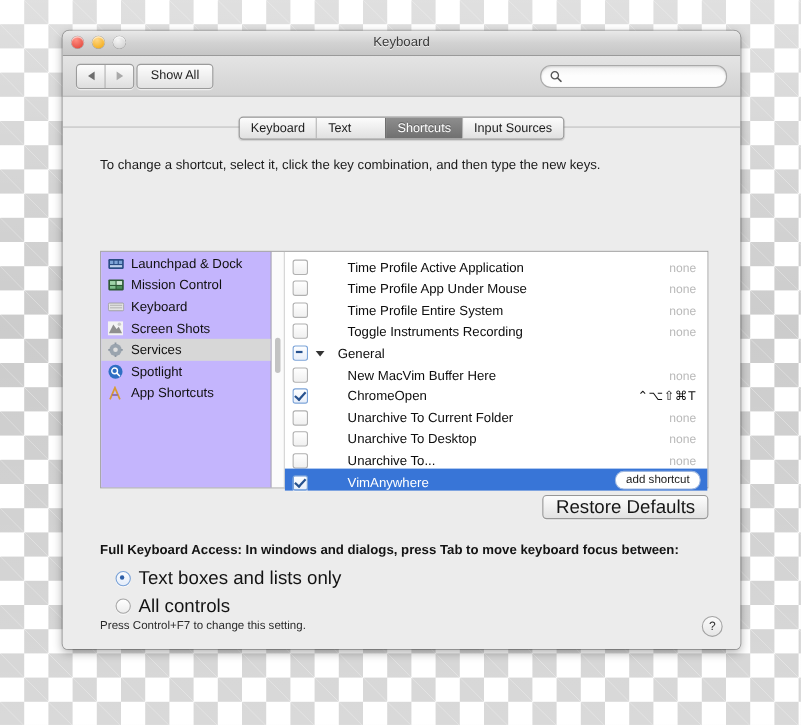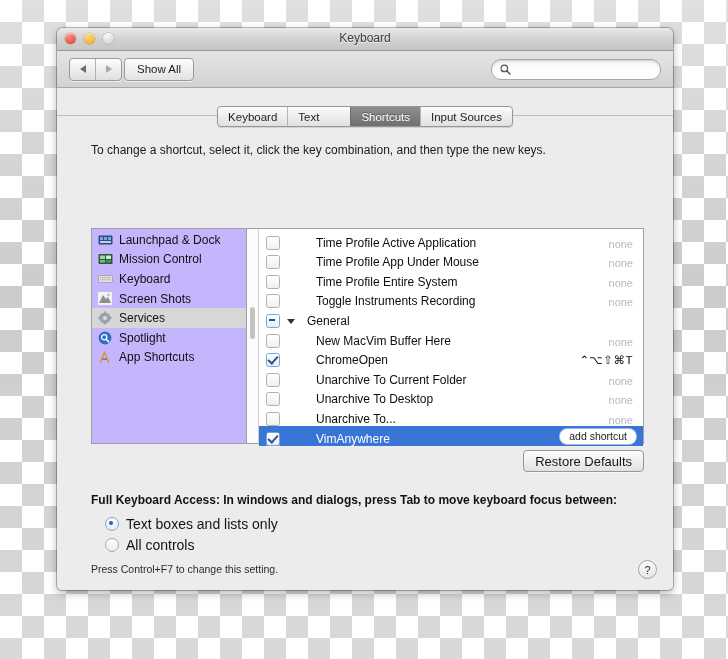--- a/index.html
+++ b/index.html
@@ -351,21 +351,21 @@
 
   
   .restore-wrap {
     position: absolute;
     right: 29px;
     top: 362px;
   }
   .restore {
     height: 20px;
     padding: 0 11px;
-    font-size: 13px;
+    font-size: 17px;
     color: #161616;
     border: 1px solid #979797;
     border-radius: 4px;
     background: linear-gradient(to bottom, #fdfdfd, #e2e2e2);
     box-shadow: 0 1px 0 rgba(255,255,255,0.55);
     display: flex;
     align-items: center;
     cursor: default;
   }
 
@@ -378,21 +378,21 @@
     font-weight: bold;
   }
   .radio-group {
     position: absolute;
     left: 48px;
     top: 428px;
   }
   .radio-row {
     display: flex;
     align-items: center;
-    font-size: 14px;
+    font-size: 17px;
     color: #131313;
     margin-bottom: 5px;
     cursor: default;
   }
   .radio {
     width: 12px; height: 12px;
     border-radius: 50%;
     border: 1px solid #a7a7a7;
     background: linear-gradient(to bottom, #ffffff, #ececec);
     margin-right: 7px;

